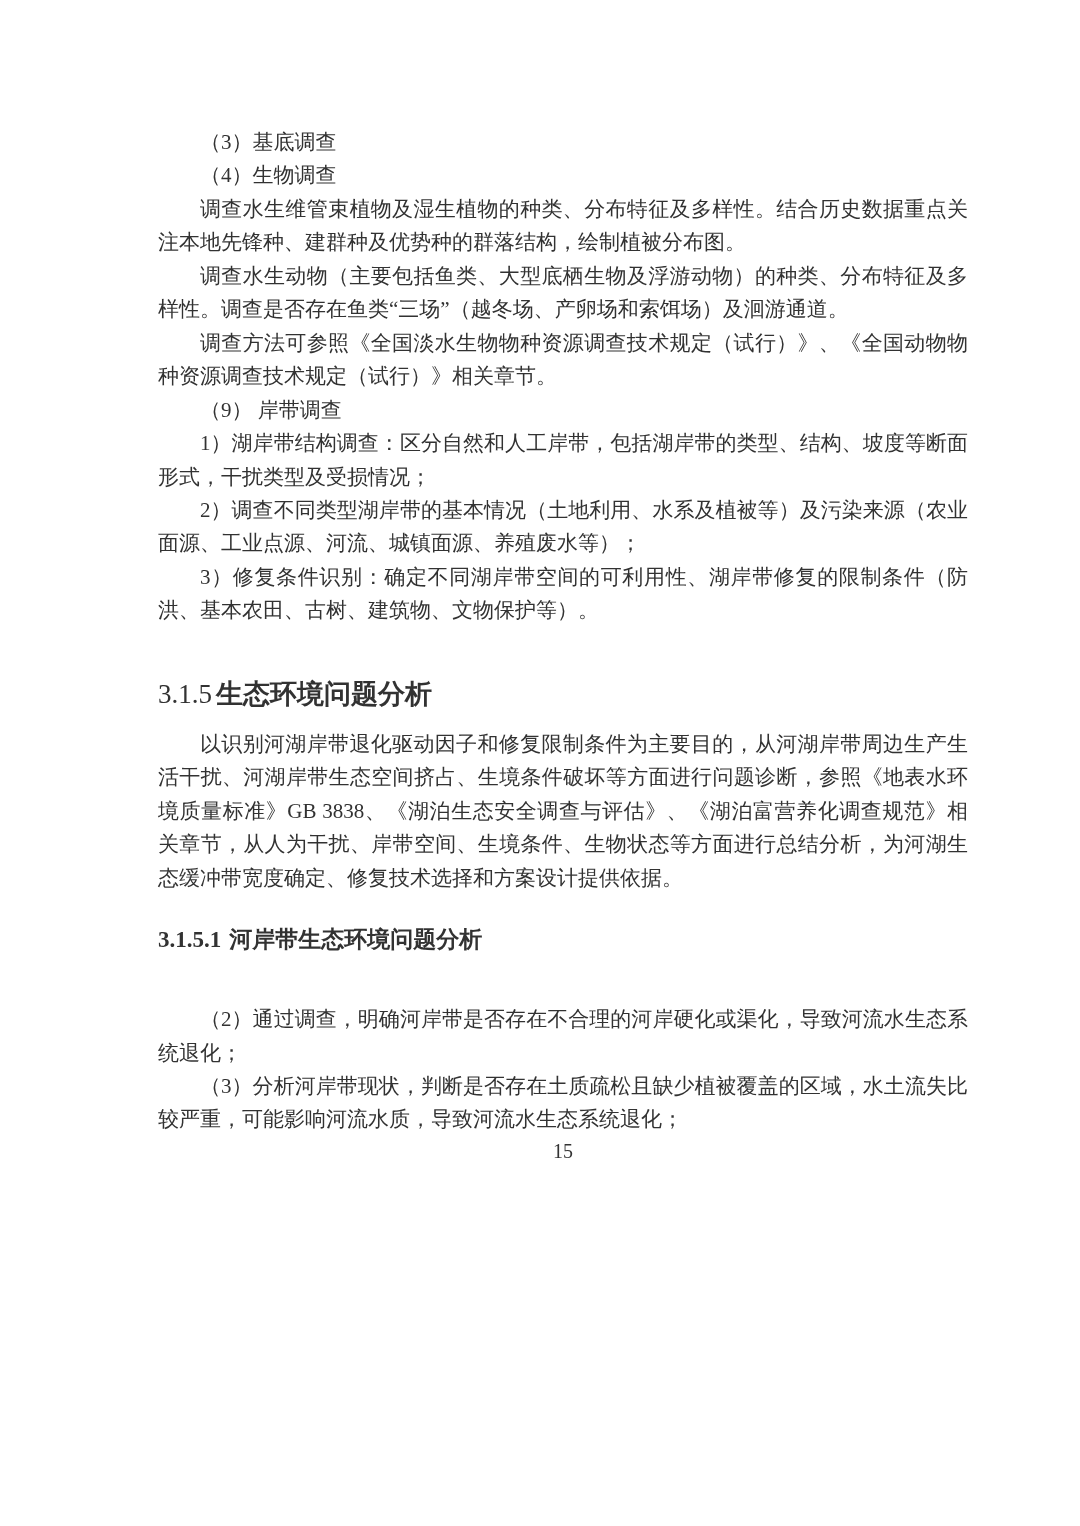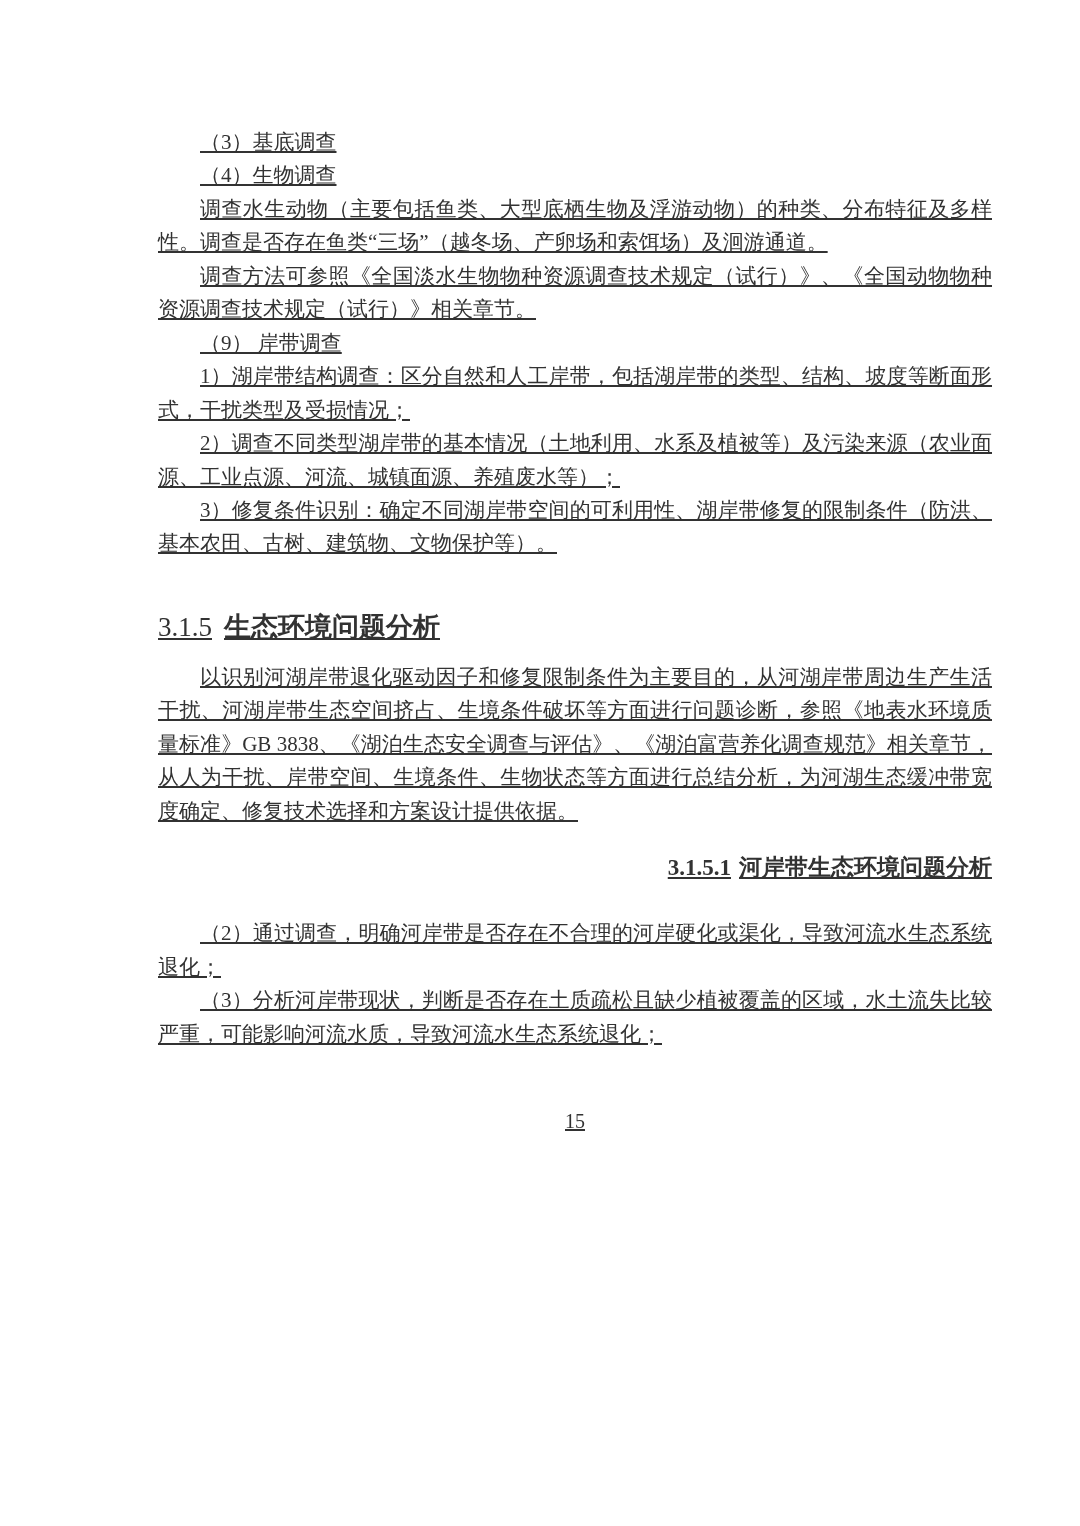--- a/index.html
+++ b/index.html
@@ -7,25 +7,24 @@
     padding: 0;
     background: #ffffff;
   }
   .page {
     position: relative;
     box-sizing: border-box;
     width: 1080px;
     height: 1526px;
     margin: 0 auto;
     background: #ffffff;
-    padding: 126px 88px 0 158px;
+    padding: 126px 112px 0 158px;
     font-family: "Liberation Serif", "DejaVu Serif", serif;
     color: #323232;
     overflow: hidden;
-    text-decoration: underline;
   }
   .para {
     margin: 0;
     font-size: 21px;
     line-height: 33.45px;
     text-align: justify;
     text-indent: 42px;
     word-break: break-all;
   }
   .heading-2 {
@@ -35,53 +34,52 @@
     font-weight: normal;
     text-indent: 0;
   }
   .heading-2 .heading-num {
     font-family: "Liberation Serif", "DejaVu Serif", serif;
     font-weight: normal;
   }
   .heading-2 .heading-title {
     font-family: "Liberation Sans", "DejaVu Sans", sans-serif;
     font-weight: bold;
-    margin-left: 12px;
+    margin-left: 4px;
   }
   .heading-3 {
-    margin: 22px 0 32px 0;
+    margin: 22px 0 41px 0;
     font-size: 23px;
-    line-height: 34px;
+    line-height: 44px;
     font-weight: bold;
     text-indent: 0;
-    text-align: right;
   }
   .heading-3 .heading-num {
     font-family: "Liberation Serif", "DejaVu Serif", serif;
   }
   .heading-3 .heading-title {
     font-family: "Liberation Sans", "DejaVu Sans", sans-serif;
     margin-left: 8px;
   }
   .page-number {
-    margin-top: 56px;
     font-size: 20px;
     line-height: 28px;
     text-align: center;
     text-indent: 0;
   }
 </style>
 </head>
 <body>
 
 <div class="page">
 
   <p class="para">（3）基底调查</p>
 
   <p class="para">（4）生物调查</p>
+  <p class="para">调查水生维管束植物及湿生植物的种类、分布特征及多样性。结合历史数据重点关注本地先锋种、建群种及优势种的群落结构，绘制植被分布图。</p>
   <p class="para">调查水生动物（主要包括鱼类、大型底栖生物及浮游动物）的种类、分布特征及多样性。调查是否存在鱼类“三场”（越冬场、产卵场和索饵场）及洄游通道。</p>
   <p class="para">调查方法可参照《全国淡水生物物种资源调查技术规定（试行）》、《全国动物物种资源调查技术规定（试行）》相关章节。</p>
 
   <p class="para">（9） 岸带调查</p>
   <p class="para">1）湖岸带结构调查：区分自然和人工岸带，包括湖岸带的类型、结构、坡度等断面形式，干扰类型及受损情况；</p>
   <p class="para">2）调查不同类型湖岸带的基本情况（土地利用、水系及植被等）及污染来源（农业面源、工业点源、河流、城镇面源、养殖废水等）；</p>
   <p class="para">3）修复条件识别：确定不同湖岸带空间的可利用性、湖岸带修复的限制条件（防洪、基本农田、古树、建筑物、文物保护等）。</p>
 
   <h2 class="heading-2"><span class="heading-num">3.1.5</span><span class="heading-title">生态环境问题分析</span></h2>
 

